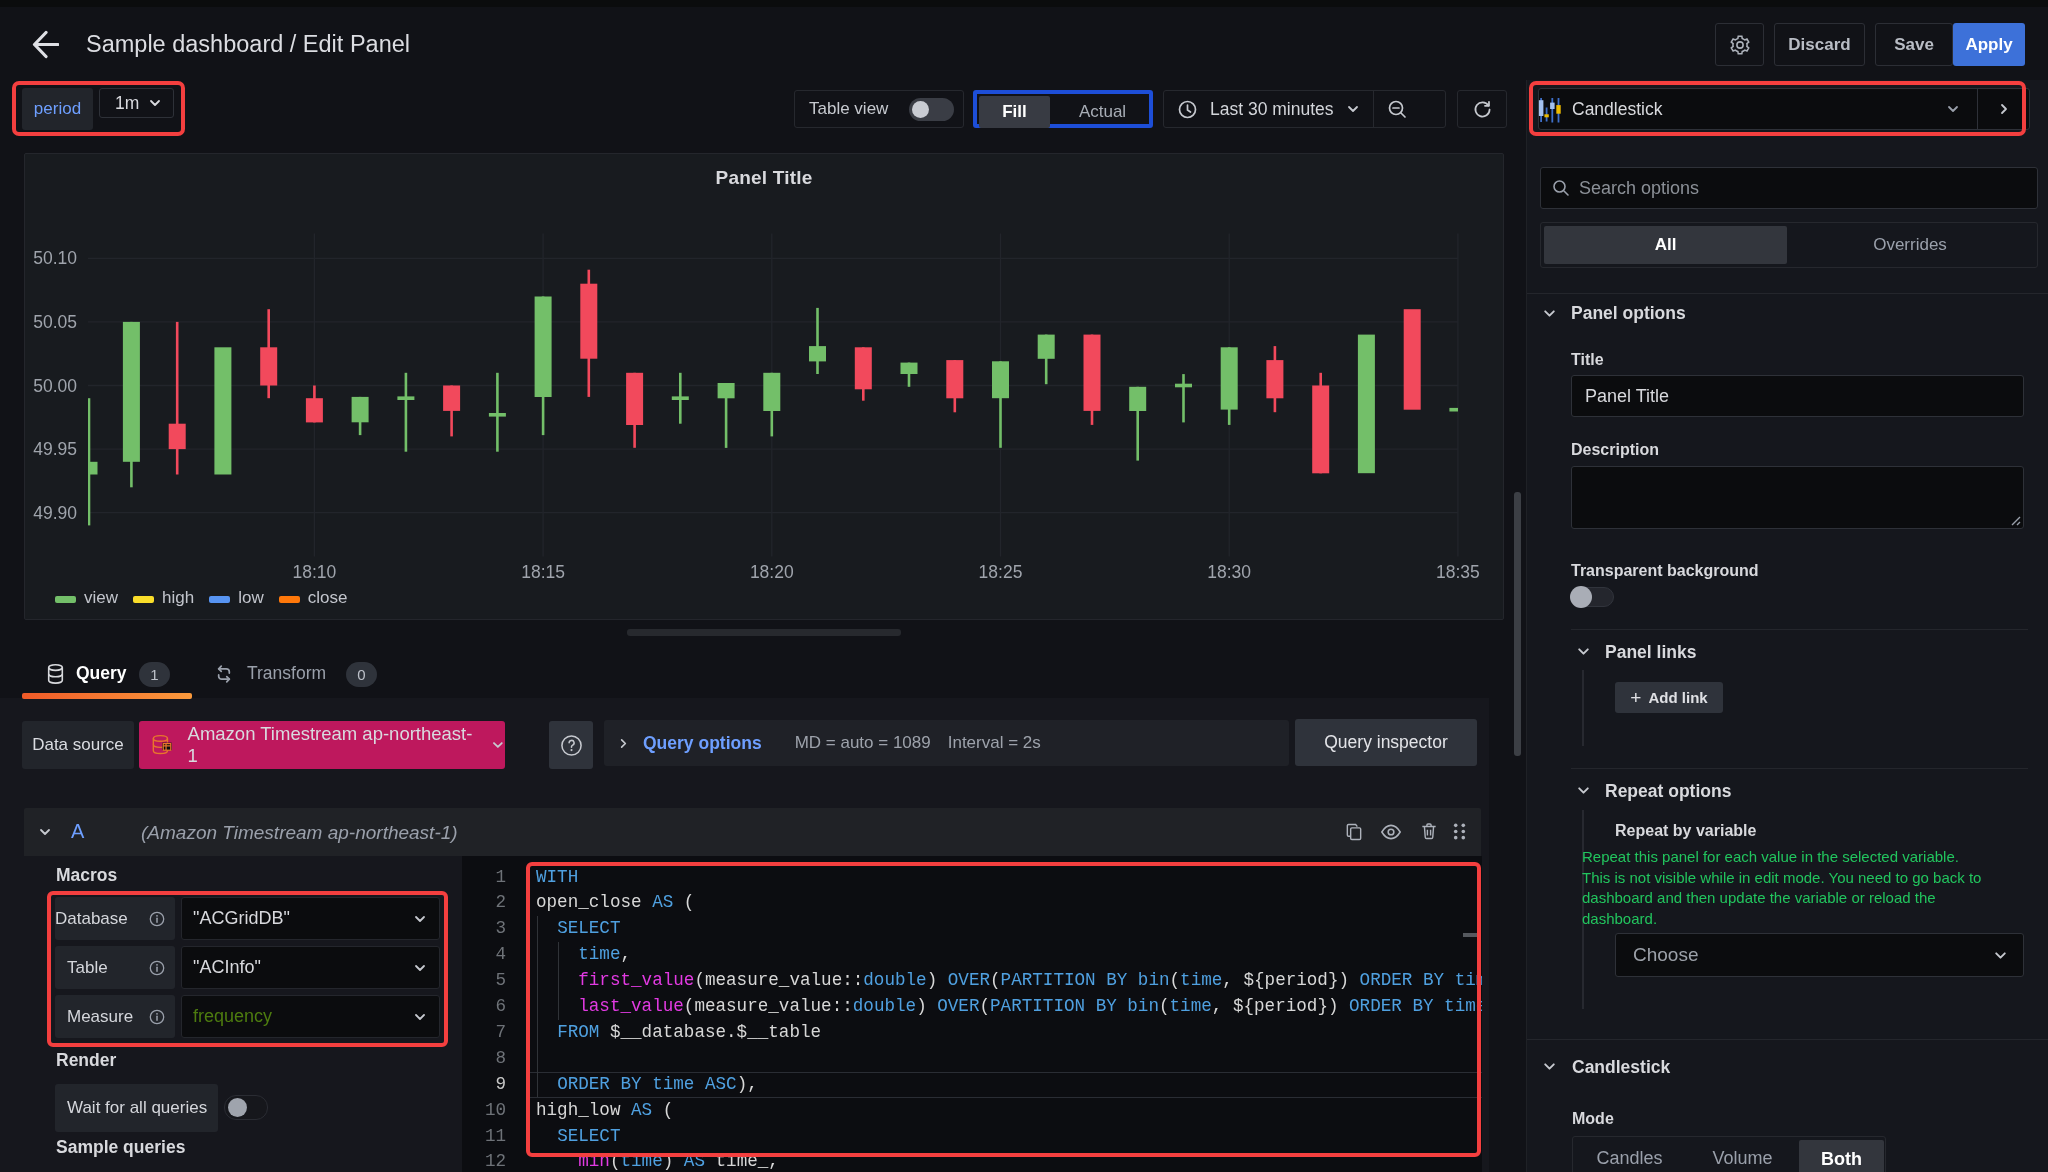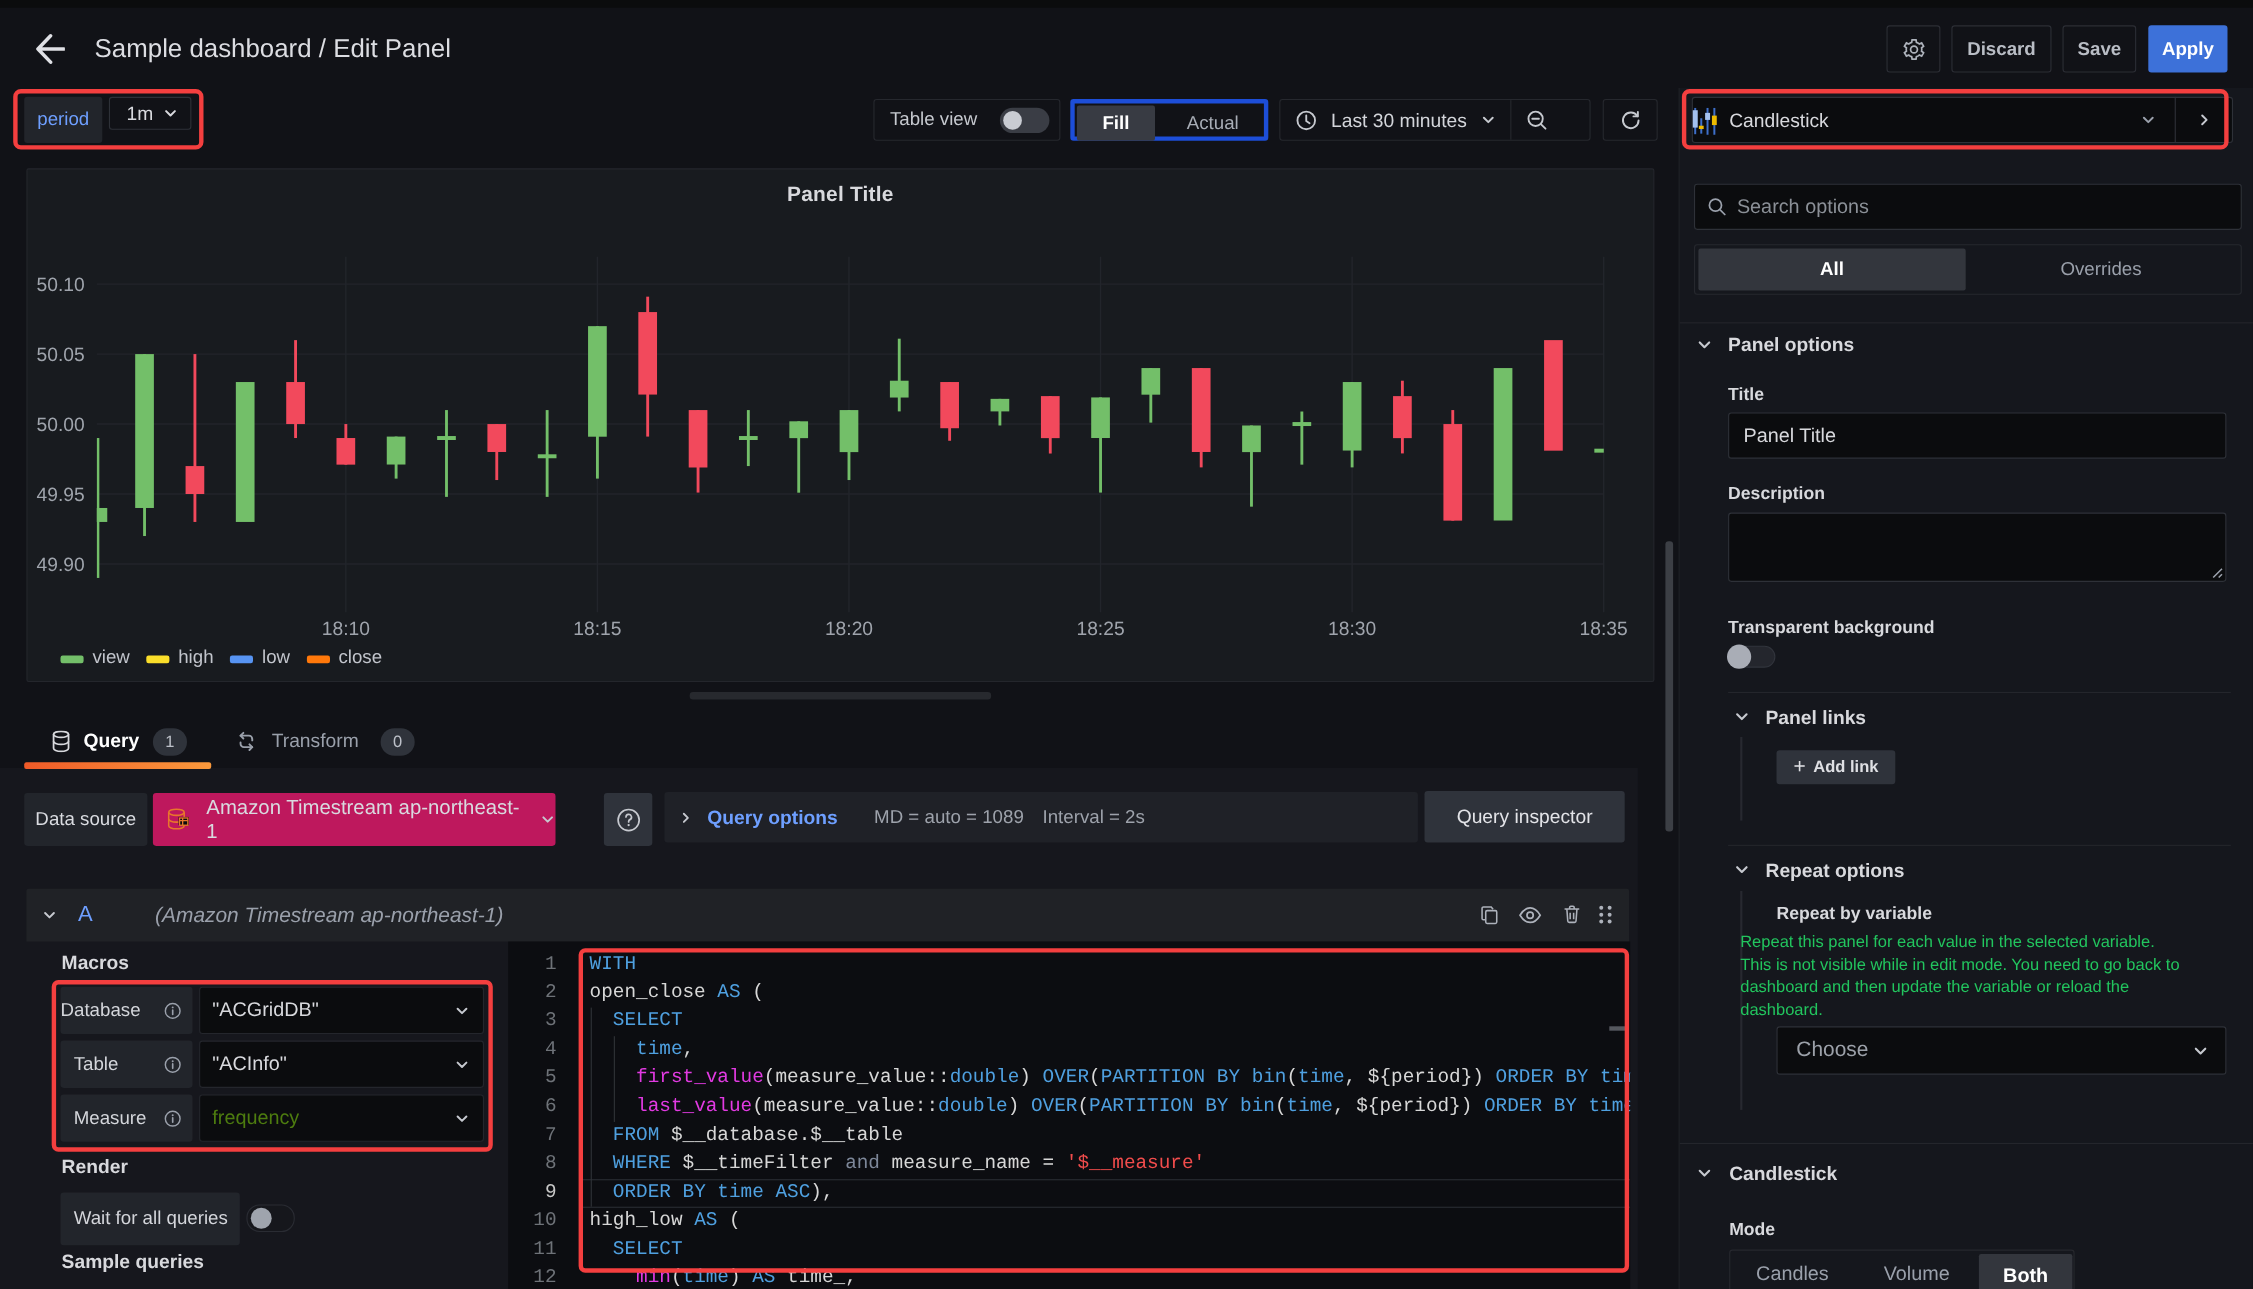--- a/index.html
+++ b/index.html
@@ -27,21 +27,21 @@
  <path d="M14 2.5 L2.5 14.5 L14 26.5 M2.5 14.5 H26" stroke="#dfe0e5" stroke-width="3.2" fill="none" stroke-linecap="round" stroke-linejoin="round"></path>
 </svg>
 <div class="abs" style="left:86px;top:31px;font-size:23.5px;color:#dcdde2">Sample dashboard / Edit Panel</div>
 
 <div class="abs" style="left:1715px;top:23px;width:49px;height:43px;border:1px solid #2c2e35;border-radius:3px;display:flex;align-items:center;justify-content:center">
   <svg width="22" height="22" viewBox="0 0 24 24">
       <path class="ic" d="M12 8.6a3.4 3.4 0 1 0 0 6.8 3.4 3.4 0 0 0 0-6.8zM19.7 12c0-.6-.1-1.1-.2-1.6l2-1.6-1.9-3.3-2.4 1a7.6 7.6 0 0 0-2.8-1.6L14 2.4h-3.9l-.4 2.5c-1 .3-2 .9-2.8 1.6l-2.4-1-2 3.3 2 1.6c-.1.5-.2 1-.2 1.6s.1 1.1.2 1.6l-2 1.6 2 3.3 2.4-1c.8.7 1.7 1.3 2.8 1.6l.4 2.5H14l.4-2.5c1-.3 2-.9 2.8-1.6l2.4 1 1.9-3.3-2-1.6c.2-.5.2-1 .2-1.6z"></path>
     </svg>
 </div>
 <div class="abs" style="left:1774px;top:23px;width:91px;height:43px;border:1px solid #2c2e35;border-radius:3px;display:flex;align-items:center;justify-content:center;font-size:17px;font-weight:600;color:#b9bdc5">Discard</div>
-<div class="abs" style="left:1875px;top:23px;width:67px;height:43px;border:1px solid #2c2e35;border-radius:3px;display:flex;align-items:center;justify-content:center;font-size:17px;font-weight:600;color:#b9bdc5">Save</div>
+<div class="abs" style="left:1875px;top:23px;width:78px;height:43px;border:1px solid #2c2e35;border-radius:3px;display:flex;align-items:center;justify-content:center;font-size:17px;font-weight:600;color:#b9bdc5">Save</div>
 <div class="abs" style="left:1953px;top:23px;width:72px;height:43px;background:#3d71d9;border-radius:3px;display:flex;align-items:center;justify-content:center;font-size:17px;font-weight:600;color:#fff">Apply</div>
 
 <div class="redbox" style="left:12px;top:81px;width:173px;height:55px"></div>
 <div class="chip abs" style="left:22px;top:88px;width:71px;height:42px;justify-content:center">
   <span style="color:#6e9fff;font-size:17px;font-weight:500">period</span>
   </div>
 <div class="abs" style="left:99px;top:88px;width:75px;height:30px;border:1px solid #2e3138;border-radius:3px;display:flex;align-items:center;padding-left:15px">
   <span style="font-size:17.5px;font-weight:500;color:#d9dadf">1m</span>
   <svg width="14" height="14" viewBox="0 0 14 14" style="margin-left:9px">
       <path d="M3 5 l4 4 4-4" stroke="#d9dadf" stroke-width="1.8" fill="none" stroke-linecap="round" stroke-linejoin="round"></path>
@@ -444,21 +444,20 @@
 <div class="ln" style="top:241.6px;color:#6e7278">10</div>
 <div class="ln" style="top:267.5px;color:#6e7278">11</div>
 <div class="ln" style="top:293.4px;color:#6e7278">12</div>
 <div class="cl" style="top:8.5px"><span style="color:#4fa0e0">WITH</span></div>
 <div class="cl" style="top:34.4px"><span style="color:#d7d7d7">open_close</span><span style="color:#d7d7d7"> </span><span style="color:#4fa0e0">AS</span><span style="color:#d7d7d7"> (</span></div>
 <div class="cl" style="top:60.3px"><span style="color:#d7d7d7">  </span><span style="color:#4fa0e0">SELECT</span></div>
 <div class="cl" style="top:86.2px"><span style="color:#d7d7d7">    </span><span style="color:#4fa0e0">time</span><span style="color:#d7d7d7">,</span></div>
 <div class="cl" style="top:112.1px"><span style="color:#d7d7d7">    </span><span style="color:#e23ae2">first_value</span><span style="color:#d7d7d7">(measure_value::</span><span style="color:#4fa0e0">double</span><span style="color:#d7d7d7">) </span><span style="color:#4fa0e0">OVER</span><span style="color:#d7d7d7">(</span><span style="color:#4fa0e0">PARTITION BY</span><span style="color:#d7d7d7"> </span><span style="color:#4fa0e0">bin</span><span style="color:#d7d7d7">(</span><span style="color:#4fa0e0">time</span><span style="color:#d7d7d7">, ${period}) </span><span style="color:#4fa0e0">ORDER BY</span><span style="color:#d7d7d7"> </span><span style="color:#4fa0e0">time</span></div>
 <div class="cl" style="top:138.0px"><span style="color:#d7d7d7">    </span><span style="color:#e23ae2">last_value</span><span style="color:#d7d7d7">(measure_value::</span><span style="color:#4fa0e0">double</span><span style="color:#d7d7d7">) </span><span style="color:#4fa0e0">OVER</span><span style="color:#d7d7d7">(</span><span style="color:#4fa0e0">PARTITION BY</span><span style="color:#d7d7d7"> </span><span style="color:#4fa0e0">bin</span><span style="color:#d7d7d7">(</span><span style="color:#4fa0e0">time</span><span style="color:#d7d7d7">, ${period}) </span><span style="color:#4fa0e0">ORDER BY</span><span style="color:#d7d7d7"> </span><span style="color:#4fa0e0">time</span></div>
 <div class="cl" style="top:163.9px"><span style="color:#d7d7d7">  </span><span style="color:#4fa0e0">FROM</span><span style="color:#d7d7d7"> $__database.$__table</span></div>
-<div class="cl" style="top:189.8px"><span style="color:#d7d7d7">  </span><span style="color:#4fa0e0">WHERE</span><span style="color:#d7d7d7"> $__timeFilter </span><span style="color:#7d8799">and</span><span style="color:#d7d7d7"> measure_name = </span><span style="color:#f14c4c">'$__measure'</span></div>
 <div class="cl" style="top:215.7px"><span style="color:#d7d7d7">  </span><span style="color:#4fa0e0">ORDER BY</span><span style="color:#d7d7d7"> </span><span style="color:#4fa0e0">time</span><span style="color:#d7d7d7"> </span><span style="color:#4fa0e0">ASC</span><span style="color:#d7d7d7">),</span></div>
 <div class="cl" style="top:241.6px"><span style="color:#d7d7d7">high_low</span><span style="color:#d7d7d7"> </span><span style="color:#4fa0e0">AS</span><span style="color:#d7d7d7"> (</span></div>
 <div class="cl" style="top:267.5px"><span style="color:#d7d7d7">  </span><span style="color:#4fa0e0">SELECT</span></div>
 <div class="cl" style="top:293.4px"><span style="color:#d7d7d7">    </span><span style="color:#e23ae2">min</span><span style="color:#d7d7d7">(</span><span style="color:#4fa0e0">time</span><span style="color:#d7d7d7">) </span><span style="color:#4fa0e0">AS</span><span style="color:#d7d7d7"> time_,</span></div>
 </div>
 <div class="abs" style="left:1463px;top:933px;width:16px;height:4px;background:#55585e"></div>
 <div class="redbox" style="left:526px;top:862px;width:955px;height:295px;border-radius:6px"></div>
 
 <div class="abs" style="left:1514px;top:492px;width:7px;height:264px;background:#3c3f45;border-radius:3px"></div>
 

